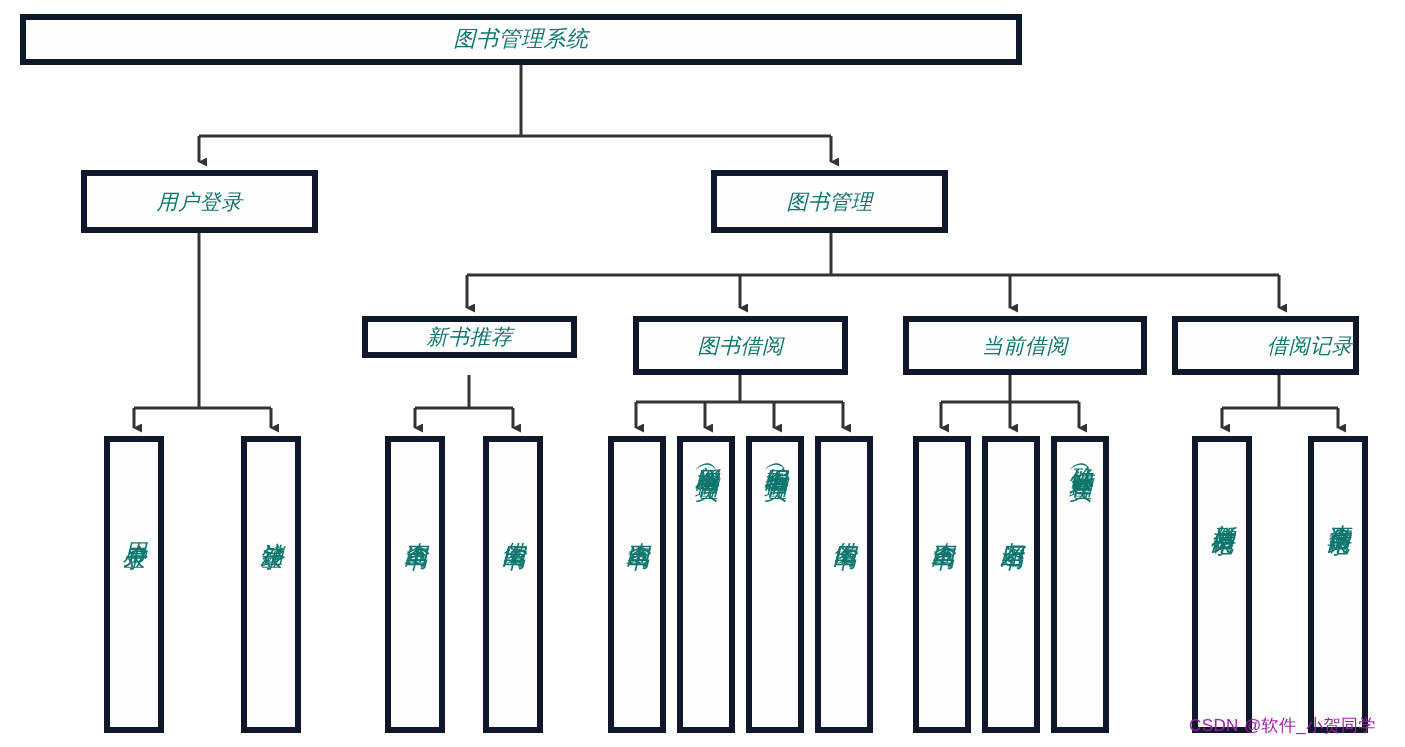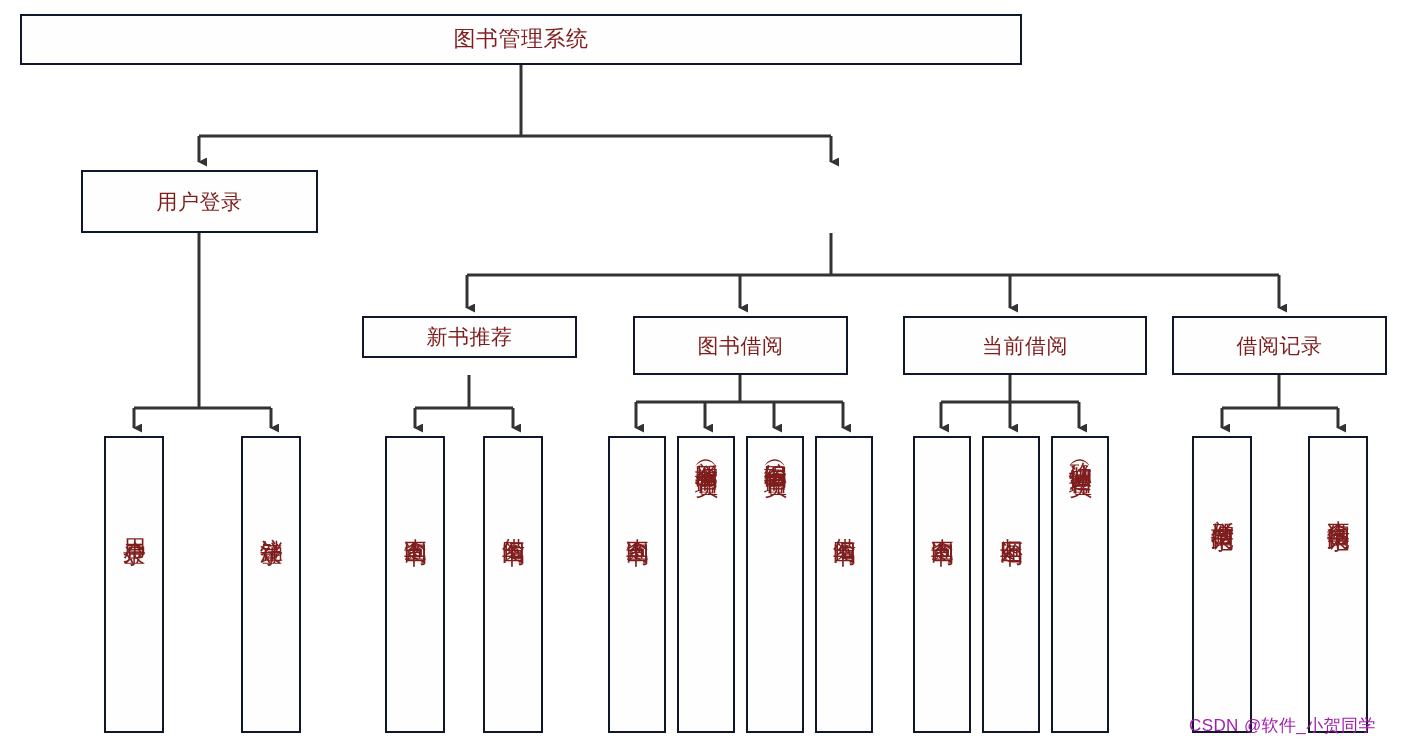--- a/index.html
+++ b/index.html
@@ -22,25 +22,26 @@
     left: 0;
     top: 0;
     width: 1405px;
     height: 747px;
     pointer-events: none;
   }
   .node {
     position: absolute;
     box-sizing: border-box;
     background: #fefefe;
-    border: 2px solid #0f172a;
+    border: 6px solid #0f172a;
     display: flex;
     align-items: center;
     justify-content: center;
-    color: #7f1d1d;
+    color: #0f766e;
+    font-style: italic;
   }
   .node .lbl {
     display: block;
     text-align: center;
     line-height: 1.02;
   }
   
   .node.horiz .lbl {
     font-size: 21px;
     letter-spacing: 0.5px;
@@ -137,31 +138,34 @@
     </g>
   </svg>
 
   <div class="node horiz root" style="left:20px; top:14px; width:1002px; height:51px;">
     <span class="lbl">图书管理系统</span>
   </div>
 
   <div class="node horiz" style="left:81px; top:170px; width:237px; height:63px;">
     <span class="lbl">用户登录</span>
   </div>
+  <div class="node horiz" style="left:711px; top:170px; width:237px; height:63px;">
+    <span class="lbl">图书管理</span>
+  </div>
 
   <div class="node horiz" style="left:362px; top:316px; width:215px; height:42px;">
     <span class="lbl">新书推荐</span>
   </div>
   <div class="node horiz" style="left:633px; top:316px; width:215px; height:59px;">
     <span class="lbl">图书借阅</span>
   </div>
   <div class="node horiz" style="left:903px; top:316px; width:244px; height:59px;">
     <span class="lbl">当前借阅</span>
   </div>
-  <div class="node horiz" style="left:1172px; top:316px; width:215px; height:59px;">
+  <div class="node horiz" style="left:1172px; top:316px; width:187px; height:59px;justify-content:flex-end;">
     <span class="lbl">借阅记录</span>
   </div>
 
   <div class="node vert mid" style="left:104px; top:436px; width:60px; height:297px;">
     <span class="lbl">用户登录</span>
   </div>
   <div class="node vert mid" style="left:241px; top:436px; width:60px; height:297px;">
     <span class="lbl">注销登录</span>
   </div>
 

